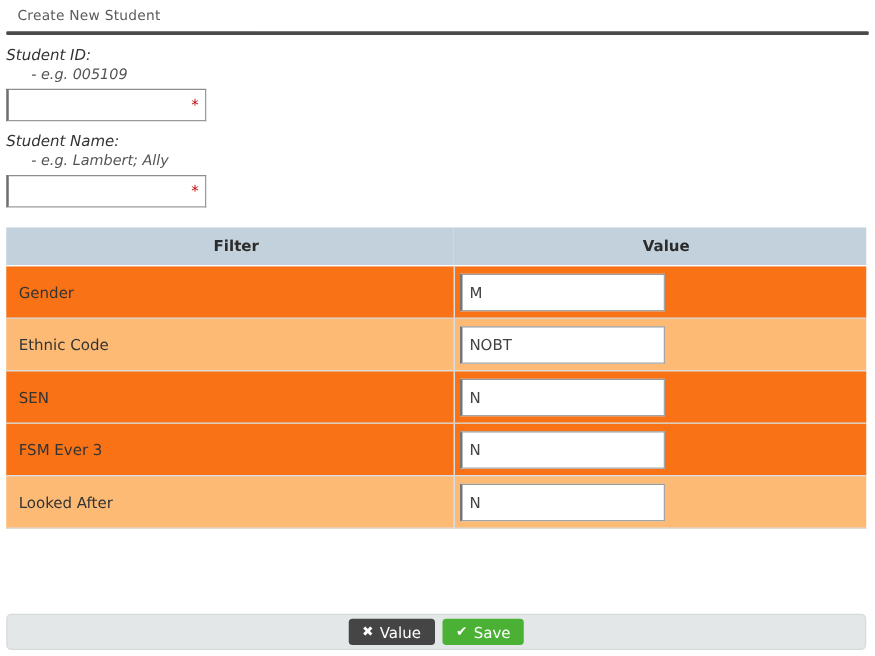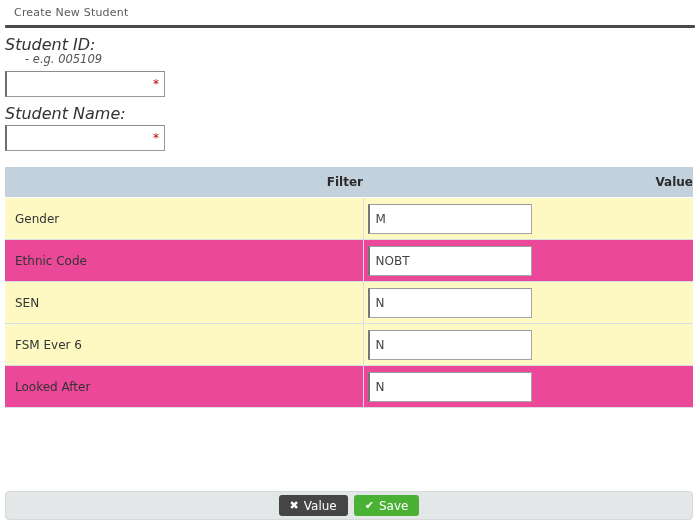--- a/index.html
+++ b/index.html
@@ -37,21 +37,21 @@
     border-radius: 1px;
   }
 
   
   .field-block {
     margin: 0;
     padding: 0 0 0 5px;
   }
   .field-label {
     font-style: italic;
-    font-size: 16px;
+    font-size: 12px;
     color: #333333;
     line-height: 15px;
     padding-top: 9px;
   }
   .field-hint {
     font-style: italic;
     font-size: 11.5px;
     color: #555555;
     line-height: 15px;
     padding-left: 20px;
@@ -92,37 +92,37 @@
     margin: 16px 5px 0 5px;
     width: 688px;
     border-collapse: collapse;
     table-layout: fixed;
   }
   .filter-table th {
     background: #c3d1dc;
     color: #2b2b2b;
     font-size: 12px;
     font-weight: bold;
-    text-align: right;
+    text-align: center;
     padding: 8px 0 8px 10px;
     height: 14px;
     border: none;
     border-bottom: 1px solid #ffffff;
   }
   .filter-table th.col-filter { width: 348px; }
   .filter-table td {
     padding: 0 0 0 10px;
     height: 41px;
     vertical-align: middle;
     font-size: 12px;
     color: #333333;
     border-bottom: 1px solid #d8dfe4;
   }
-  .filter-table tr.row-odd td  { background: #fef9c3; }
-  .filter-table tr.row-even td { background: #ec4899; }
+  .filter-table tr.row-odd td  { background: #f97316; }
+  .filter-table tr.row-even td { background: #fdba74; }
   .filter-table td.cell-value {
     border-left: 1px solid #d8dfe4;
     padding-left: 4px;
   }
   .value-input {
     box-sizing: border-box;
     width: 164px;
     height: 30px;
     border: 1px solid #a5a5a5;
     border-left: 2px solid #767676;
@@ -182,20 +182,21 @@
   <div class="field-label">Student ID:</div>
   <div class="field-hint">- e.g. 005109</div>
   <div class="req-input-wrap">
     <input class="req-input" type="text" value="" style="">
     <span class="req-star">*</span>
   </div>
 </div>
 
 <div class="field-block">
   <div class="field-label">Student Name:</div>
+  <div class="field-hint">- e.g. Lambert; Ally</div>
   <div class="req-input-wrap">
     <input class="req-input" type="text" value="" style="">
     <span class="req-star">*</span>
   </div>
 </div>
 
 <table class="filter-table">
   <thead>
     <tr>
       <th class="col-filter">Filter</th>
@@ -209,21 +210,21 @@
       </tr>
       <tr class="row-even">
         <td class="cell-filter">Ethnic Code</td>
         <td class="cell-value"><input type="text" class="value-input" value="NOBT" style=""></td>
       </tr>
       <tr class="row-odd">
         <td class="cell-filter">SEN</td>
         <td class="cell-value"><input type="text" class="value-input" value="N" style=""></td>
       </tr>
       <tr class="row-odd">
-        <td class="cell-filter">FSM Ever 6</td>
+        <td class="cell-filter">FSM Ever 3</td>
         <td class="cell-value"><input type="text" class="value-input" value="N" style=""></td>
       </tr>
       <tr class="row-even">
         <td class="cell-filter">Looked After</td>
         <td class="cell-value"><input type="text" class="value-input" value="N" style=""></td>
       </tr>
     </tbody>
 </table>
 
 <div class="action-bar">

